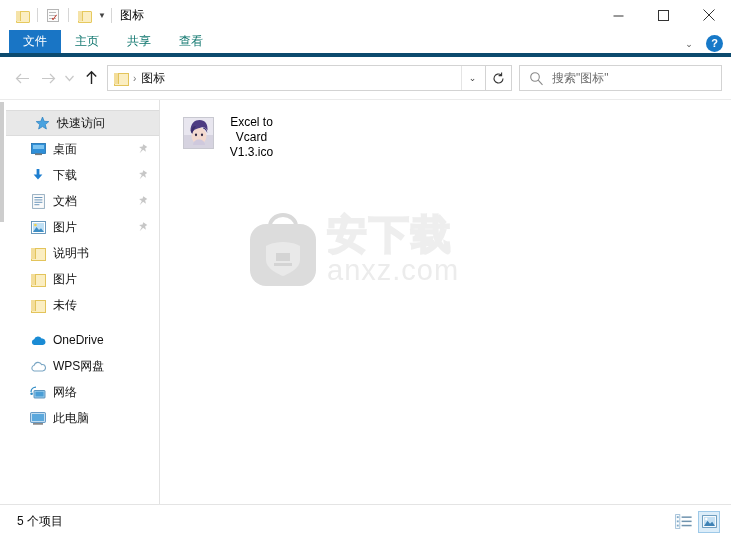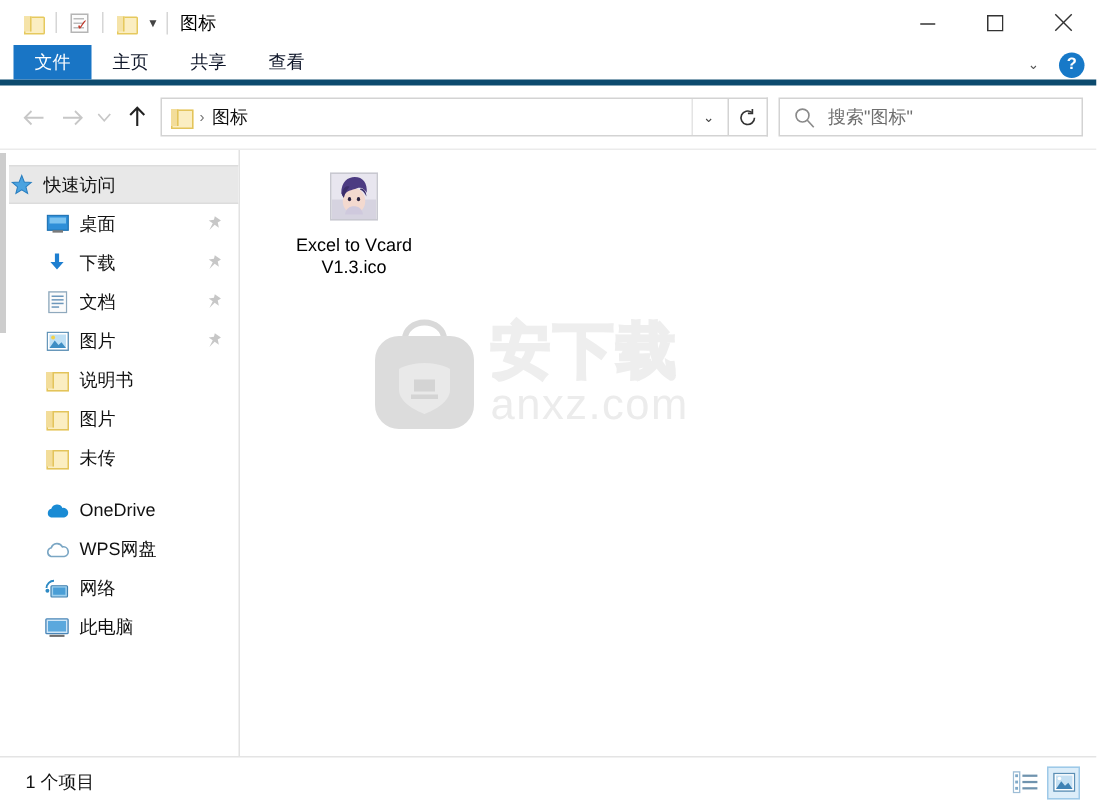--- a/index.html
+++ b/index.html
@@ -135,21 +135,21 @@
     padding: 0 14px;
     cursor: default;
     white-space: nowrap;
   }
   .tab.file {
     background: #1975c5;
     color: #ffffff;
     margin-left: 9px;
     padding: 0 14px;
   }
-  .tab.plain { color: #0f172a; }
+  .tab.plain { color: #0f766e; }
   .ribbon-right {
     position: absolute;
     right: 8px; top: 0;
     height: 27px;
     display: flex;
     align-items: center;
     gap: 9px;
   }
   .chev-down {
     width: 16px; height: 16px;
@@ -296,21 +296,21 @@
     color: #111;
     position: relative;
     cursor: default;
     white-space: nowrap;
   }
   .sb-item.sel {
     background: #e8e8e8;
     border-top: 1px solid #dcdcdc;
     border-bottom: 1px solid #dcdcdc;
     margin-left: 6px;
-    padding-left: 0;
+    padding-left: 28px;
   }
   .sb-item.indent { padding-left: 30px; }
   .sb-ico {
     width: 16px; height: 16px;
     margin-right: 7px;
     flex: 0 0 auto;
     display: flex; align-items: center; justify-content: center;
   }
   .sb-label { line-height: 1; }
   .pin {
@@ -384,21 +384,21 @@
     line-height: 1;
     margin-top: 1px;
     font-family: "Liberation Sans", sans-serif;
   }
 
   .file-item {
     position: absolute;
     left: 20px; top: 12px;
     width: 112px;
     display: flex;
-    flex-direction: column;
+    flex-direction: row;
     align-items: center;
     cursor: default;
     padding: 3px;
     justify-content: flex-end;
   }
   .file-thumb {
     width: 32px; height: 32px;
     position: relative;
     margin-bottom: 9px;
     background: #efeff2;
@@ -717,21 +717,21 @@
           </svg>
         </div>
         <div class="file-name">Excel to Vcard
 V1.3.ico</div>
       </div>
 
     </div>
   </div>
 
   <div class="statusbar">
-    <span class="status-text">1 个项目</span>
+    <span class="status-text">5 个项目</span>
     <div class="viewbtns">
       <div class="viewbtn">
         <svg width="17" height="15" viewBox="0 0 17 15">
           <rect x="0.6" y="0.6" width="4.2" height="13.8" fill="none" stroke="#9dbdd6" stroke-width="0.9"></rect>
           <rect x="1.8" y="2.2" width="1.9" height="1.9" fill="#7fa9c8"></rect>
           <rect x="1.8" y="6.4" width="1.9" height="1.9" fill="#7fa9c8"></rect>
           <rect x="1.8" y="10.6" width="1.9" height="1.9" fill="#7fa9c8"></rect>
           <rect x="6.6" y="2.4" width="10" height="1.5" fill="#6f93ae"></rect>
           <rect x="6.6" y="6.6" width="10" height="1.5" fill="#6f93ae"></rect>
           <rect x="6.6" y="10.8" width="10" height="1.5" fill="#6f93ae"></rect>

